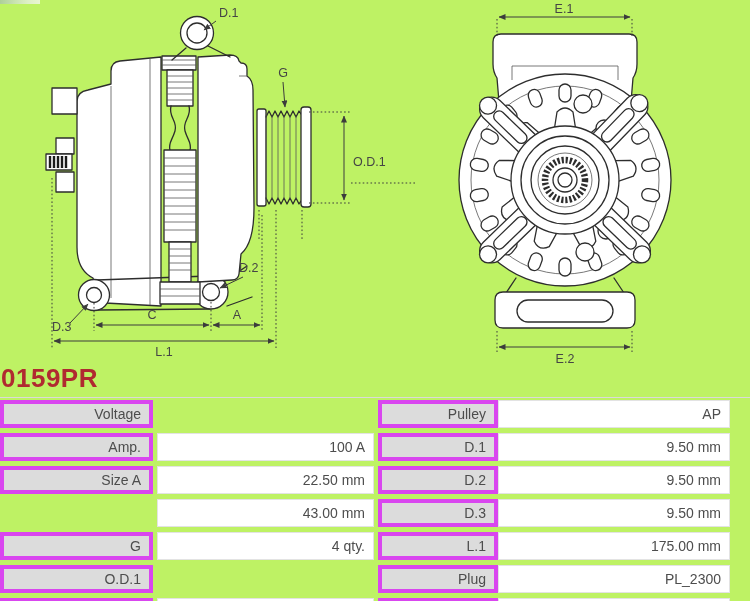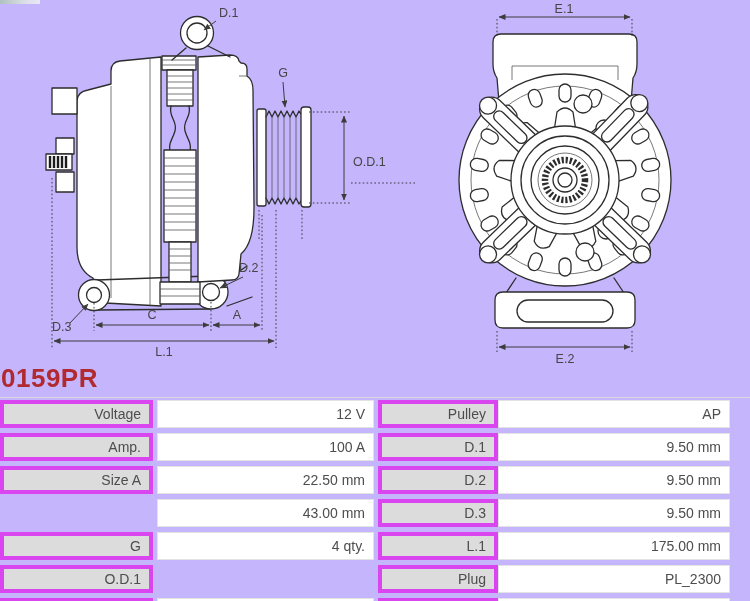--- a/index.html
+++ b/index.html
@@ -1,16 +1,16 @@
 <!DOCTYPE html>
 <html><head>
 <meta charset="utf-8">
 <style>
   html,body{margin:0;padding:0;background:#fff;font-family:"Liberation Sans",sans-serif;}
-  .shot{position:relative;width:750px;height:601px;overflow:hidden;background:#c4b5fd;}
+  .shot{position:relative;width:750px;height:601px;overflow:hidden;background:#bef264;}
   .logo-frag{position:absolute;left:0;top:0;width:40px;height:4px;
     background:linear-gradient(90deg,#a8c3ab 0%,#cfe0cc 40%,#e8efe6 70%,#f7f7f4 100%);opacity:.75;}
   .diagram{position:absolute;left:0;top:0;}
   .partno{position:absolute;left:1px;top:364px;font-size:26px;line-height:28px;
     letter-spacing:.5px;color:#b02a30;font-weight:700;}
   .sep{position:absolute;left:0;top:397px;width:750px;height:1px;background:#dadada;}
   .trow{position:absolute;left:0;width:750px;height:28px;}
   .cell{position:absolute;top:0;height:28px;box-sizing:border-box;display:flex;
     align-items:center;justify-content:flex-end;padding-right:8px;font-size:14px;color:#4d4d4d;}
   .lab{background:#dcdcdc;border:4px solid #d946ef;}
@@ -218,21 +218,20 @@
   </svg>
 
   <div class="partno">0159PR</div>
 
   <div class="sep"></div>
 
   <div>
 
     <div class="trow" style="top:400px">
       <div class="cell lab c1">Voltage</div>
-      <div class="cell val c2">12 V</div>
       <div class="cell lab c3">Pulley</div>
       <div class="cell val c4">AP</div>
     </div>
 
     <div class="trow" style="top:433px">
       <div class="cell lab c1">Amp.</div>
       <div class="cell val c2">100 A</div>
       <div class="cell lab c3">D.1</div>
       <div class="cell val c4">9.50 mm</div>
     </div>

